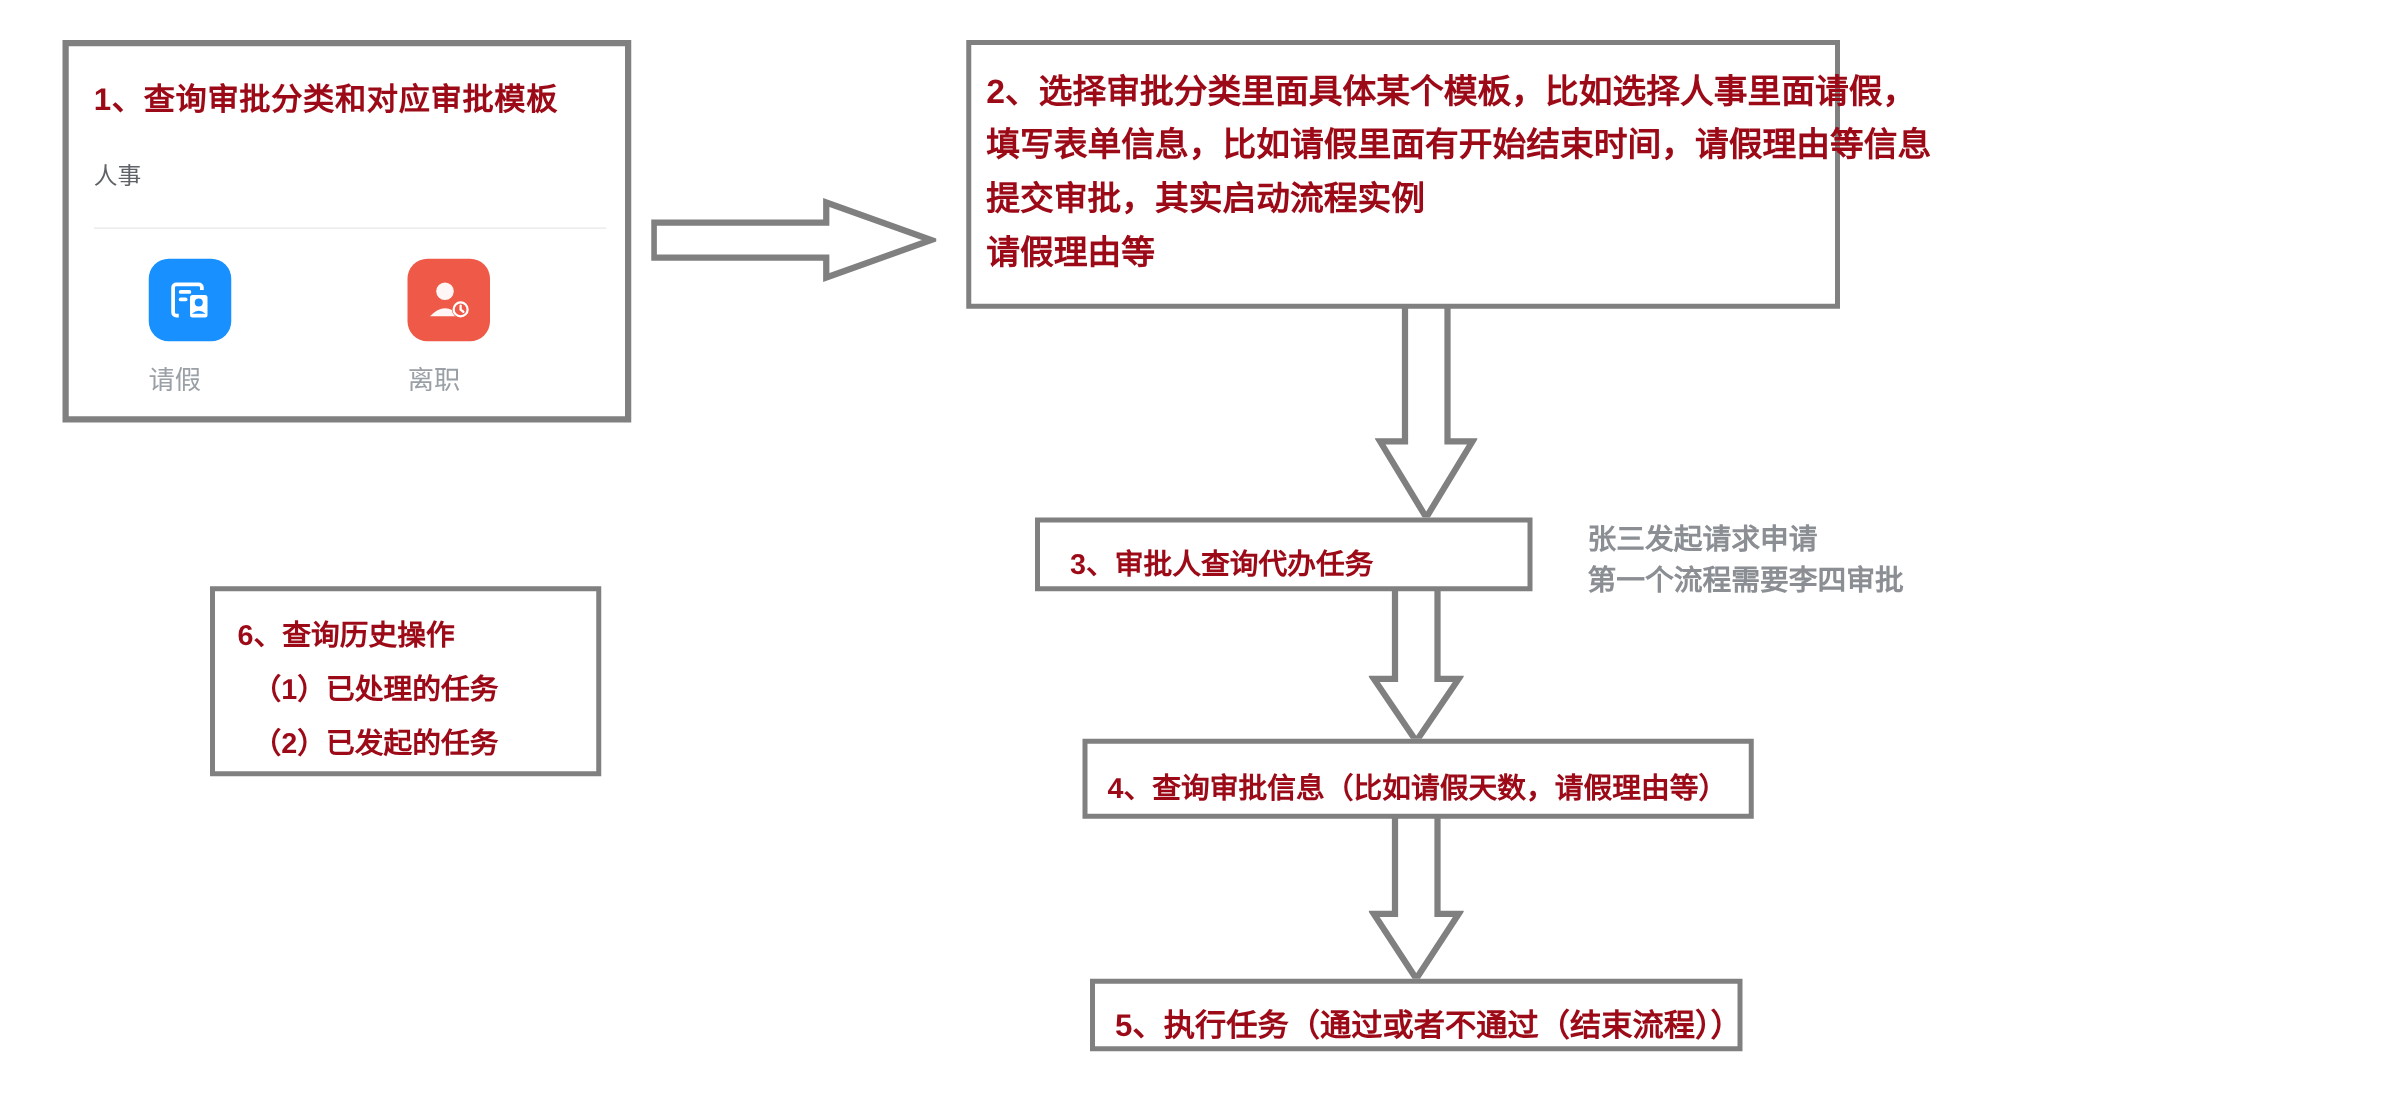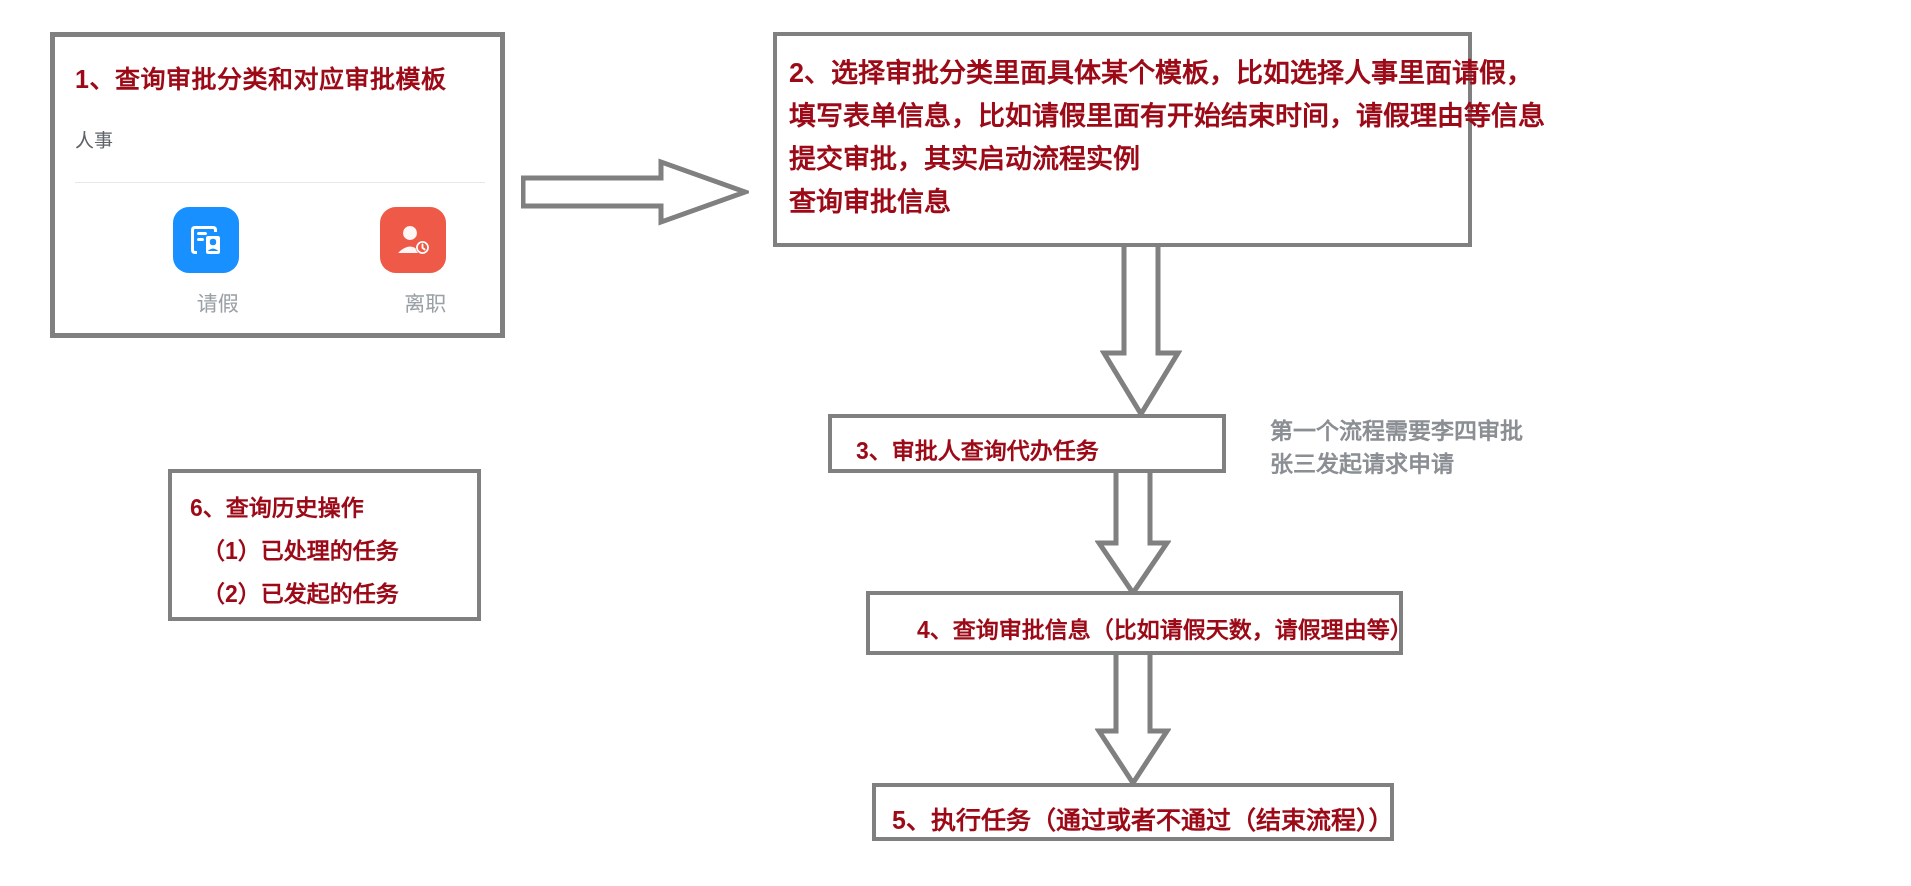--- a/index.html
+++ b/index.html
@@ -74,21 +74,21 @@
     top: 170px;
     width: 415px;
     display: flex;
     justify-content: space-around;
     align-items: flex-start;
   }
   .app-tile {
     width: 120px;
     display: flex;
     flex-direction: column;
-    align-items: flex-end;
+    align-items: flex-start;
     cursor: pointer;
   }
   .app-icon {
     width: 66px;
     height: 66px;
     border-radius: 16px;
     display: flex;
     align-items: center;
     justify-content: center;
   }
@@ -136,21 +136,20 @@
     left: 866px;
     top: 591px;
     width: 537px;
     height: 64px;
   }
   #box4 .box-text {
     position: absolute;
     left: 16px;
     top: 16px;
     font-size: 23px;
-    margin-left: 31px;
   }
 
   
   #box5 {
     left: 872px;
     top: 783px;
     width: 522px;
     height: 58px;
   }
   #box5 .box-text {
@@ -242,36 +241,36 @@
   <div class="arrow" id="arrow-1-2" style="left:521px; top:158px;">
     <svg width="228" height="68" viewBox="0 0 228 68">
       <path d="M2 20 L140 20 L140 4 L224 34 L140 64 L140 48 L2 48 Z" fill="none" stroke="#808080" stroke-width="5" stroke-linejoin="miter"></path>
     </svg>
   </div>
 
   <div class="box" id="box2">
     <div class="box-text" id="box2-l1">2、选择审批分类里面具体某个模板，比如选择人事里面请假，</div>
     <div class="box-text" id="box2-l2">填写表单信息，比如请假里面有开始结束时间，请假理由等信息</div>
     <div class="box-text" id="box2-l3">提交审批，其实启动流程实例</div>
-    <div class="box-text" id="box2-l4">查询审批信息</div>
+    <div class="box-text" id="box2-l4">请假理由等</div>
   </div>
 
   <div class="arrow" id="arrow-2-3" style="left:1100px; top:243px;">
     <svg width="82" height="175" viewBox="0 0 82 175">
       <path d="M24 2 L24 110 L4 110 L41 171 L78 110 L58 110 L58 2" fill="none" stroke="#808080" stroke-width="5" stroke-linejoin="miter"></path>
     </svg>
   </div>
 
   <div class="box" id="box3">
     <div class="box-text">3、审批人查询代办任务</div>
   </div>
 
   <div id="side-note">
+    <div>张三发起请求申请</div>
     <div>第一个流程需要李四审批</div>
-    <div>张三发起请求申请</div>
   </div>
 
   <div class="arrow" id="arrow-3-4" style="left:1095px; top:469px;">
     <svg width="76" height="128" viewBox="0 0 76 128">
       <path d="M21 2 L21 74 L4 74 L38 124 L72 74 L55 74 L55 2" fill="none" stroke="#808080" stroke-width="5" stroke-linejoin="miter"></path>
     </svg>
   </div>
 
   <div class="box" id="box4">
     <div class="box-text">4、查询审批信息（比如请假天数，请假理由等）</div>

